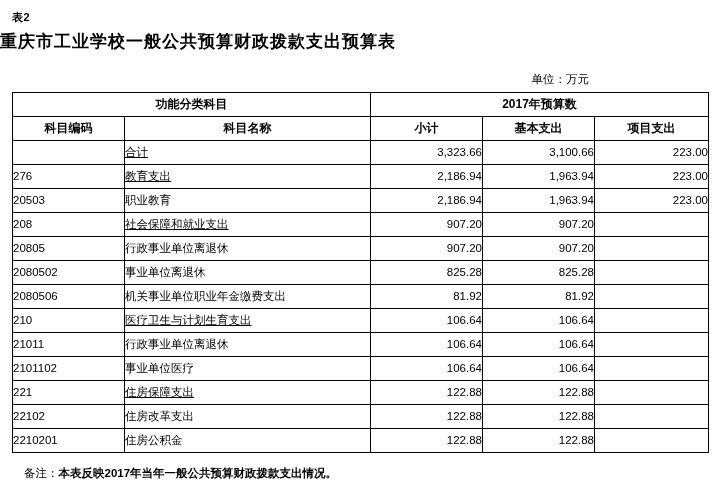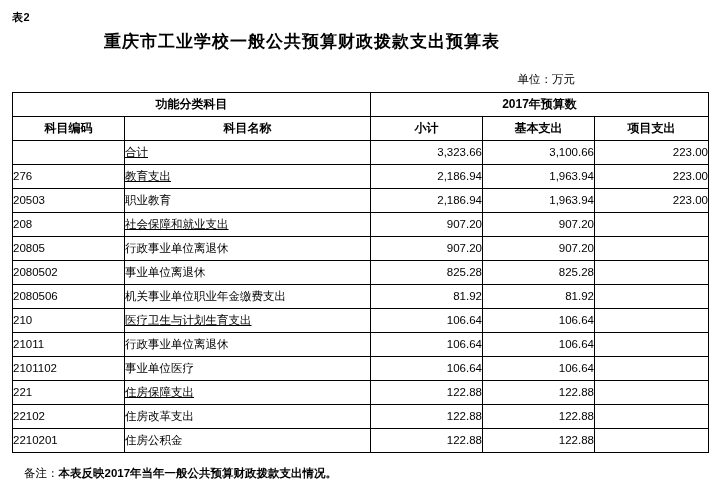--- a/index.html
+++ b/index.html
@@ -27,28 +27,28 @@
     top: 10px;
     font-size: 11px;
     font-weight: bold;
     letter-spacing: 0.5px;
   }
   .doc-title {
     position: absolute;
     left: 0;
     right: 0;
     top: 30px;
-    text-align: center;
+    text-align: left;
     font-size: 17px;
     font-weight: bold;
     letter-spacing: 1px;
   }
   .unit-line {
     position: absolute;
-    right: 29px;
+    right: 15px;
     top: 72px;
     font-size: 11.5px;
   }
   table.budget {
     position: absolute;
     left: 12px;
     top: 92px;
     width: 696px;
     border-collapse: collapse;
     table-layout: fixed;

